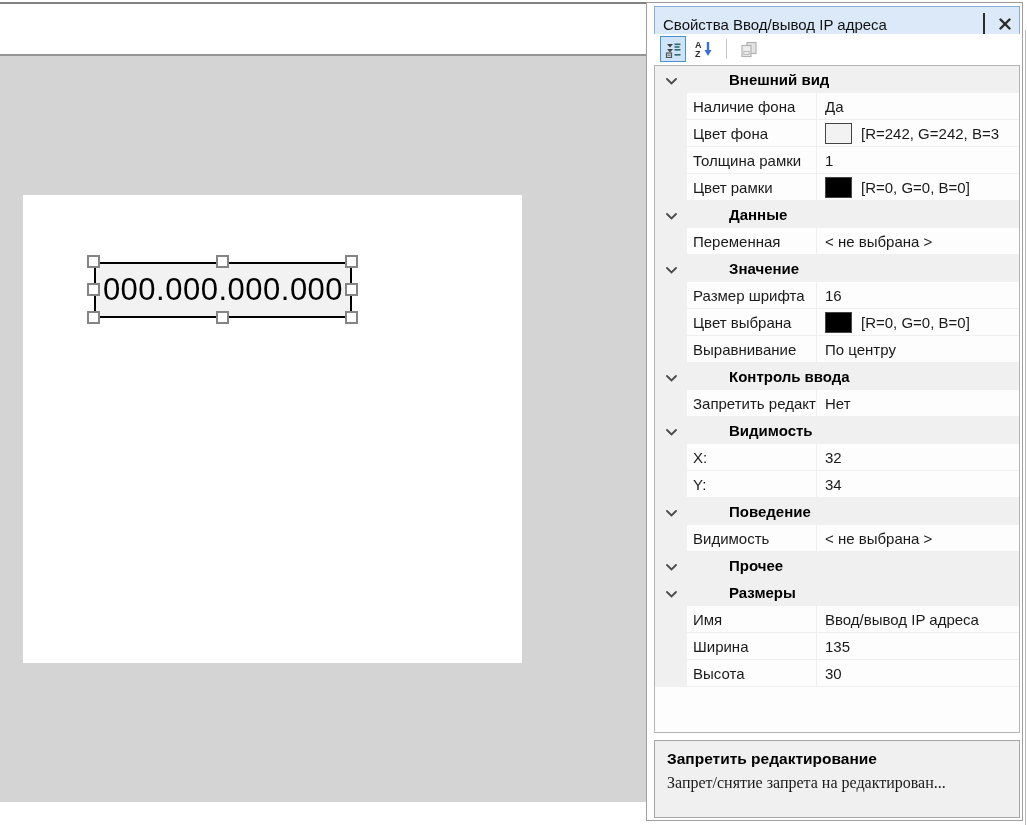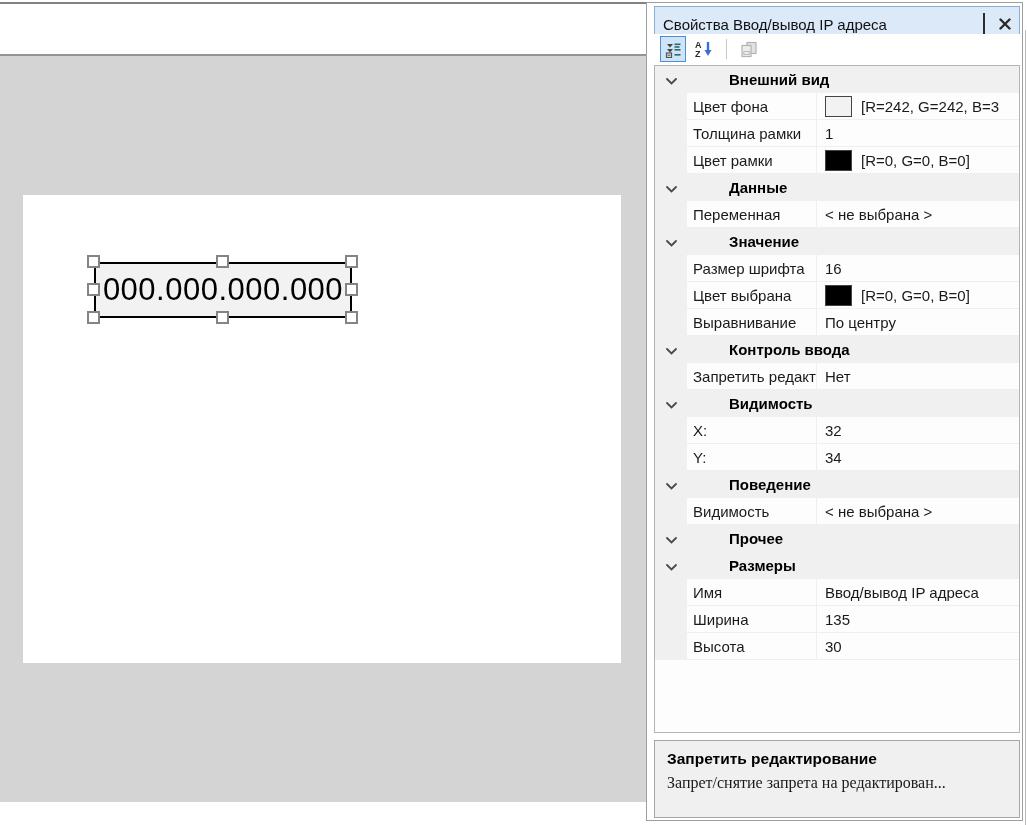--- a/index.html
+++ b/index.html
@@ -4,21 +4,21 @@
 <style>
   * { box-sizing: border-box; margin: 0; padding: 0; }
   html,body { width:1027px; height:825px; background:#fff; overflow:hidden;
     font-family:"Liberation Sans","DejaVu Sans",sans-serif; }
   .stage { position:relative; width:1027px; height:825px; background:#ffffff; }
 
   
   .top-strip { position:absolute; left:0; top:2px; width:646px; height:54px;
     background:#ffffff; border-top:2px solid #828282; border-bottom:2px solid #949494; }
   .workspace { position:absolute; left:0; top:56px; width:646px; height:746px; background:#d4d4d4; }
-  .canvas-sheet { position:absolute; left:23px; top:139px; width:598px; height:468px; background:#ffffff; }
+  .canvas-sheet { position:absolute; left:23px; top:139px; width:499px; height:468px; background:#ffffff; }
 
   .ip-widget { position:absolute; left:71px; top:67px; width:258px; height:56px;
     background:#f2f2f2; border:2px solid #000; display:flex; align-items:center; justify-content:center;
     font-size:31px; letter-spacing:.5px; color:#000; }
   .handle { position:absolute; width:13px; height:13px; background:#fff; border:2px solid #848484; }
 
   
   .panel { position:absolute; left:646px; top:2px; width:377px; height:819px;
     background:#ffffff; border:1px solid #9e9e9e; }
   .panel-titlebar { position:absolute; left:7px; top:3px; width:366px; height:37px;
@@ -127,20 +127,27 @@
         <div class="row category">
           <div class="gutter">
             <div><svg width="11" height="7" viewBox="0 0 11 7">
                 <polyline points="1,1 5.5,5.5 10,1" fill="none" stroke="#4a4a4a" stroke-width="1.8" stroke-linecap="round"></polyline>
               </svg></div>
           </div>
           <div class="cat-label">Внешний вид</div>
         </div>
         <div class="row">
           <div class="gutter"></div>
+          <div class="cell-label">Наличие фона</div>
+          <div class="cell-value">
+            <div>Да</div>
+          </div>
+        </div>
+        <div class="row">
+          <div class="gutter"></div>
           <div class="cell-label">Цвет фона</div>
           <div class="cell-value">
             <div class="swatch" style="background: rgb(242, 242, 242);"></div>
             <div>[R=242, G=242, B=3</div>
           </div>
         </div>
         <div class="row">
           <div class="gutter"></div>
           <div class="cell-label">Толщина рамки</div>
           <div class="cell-value">

